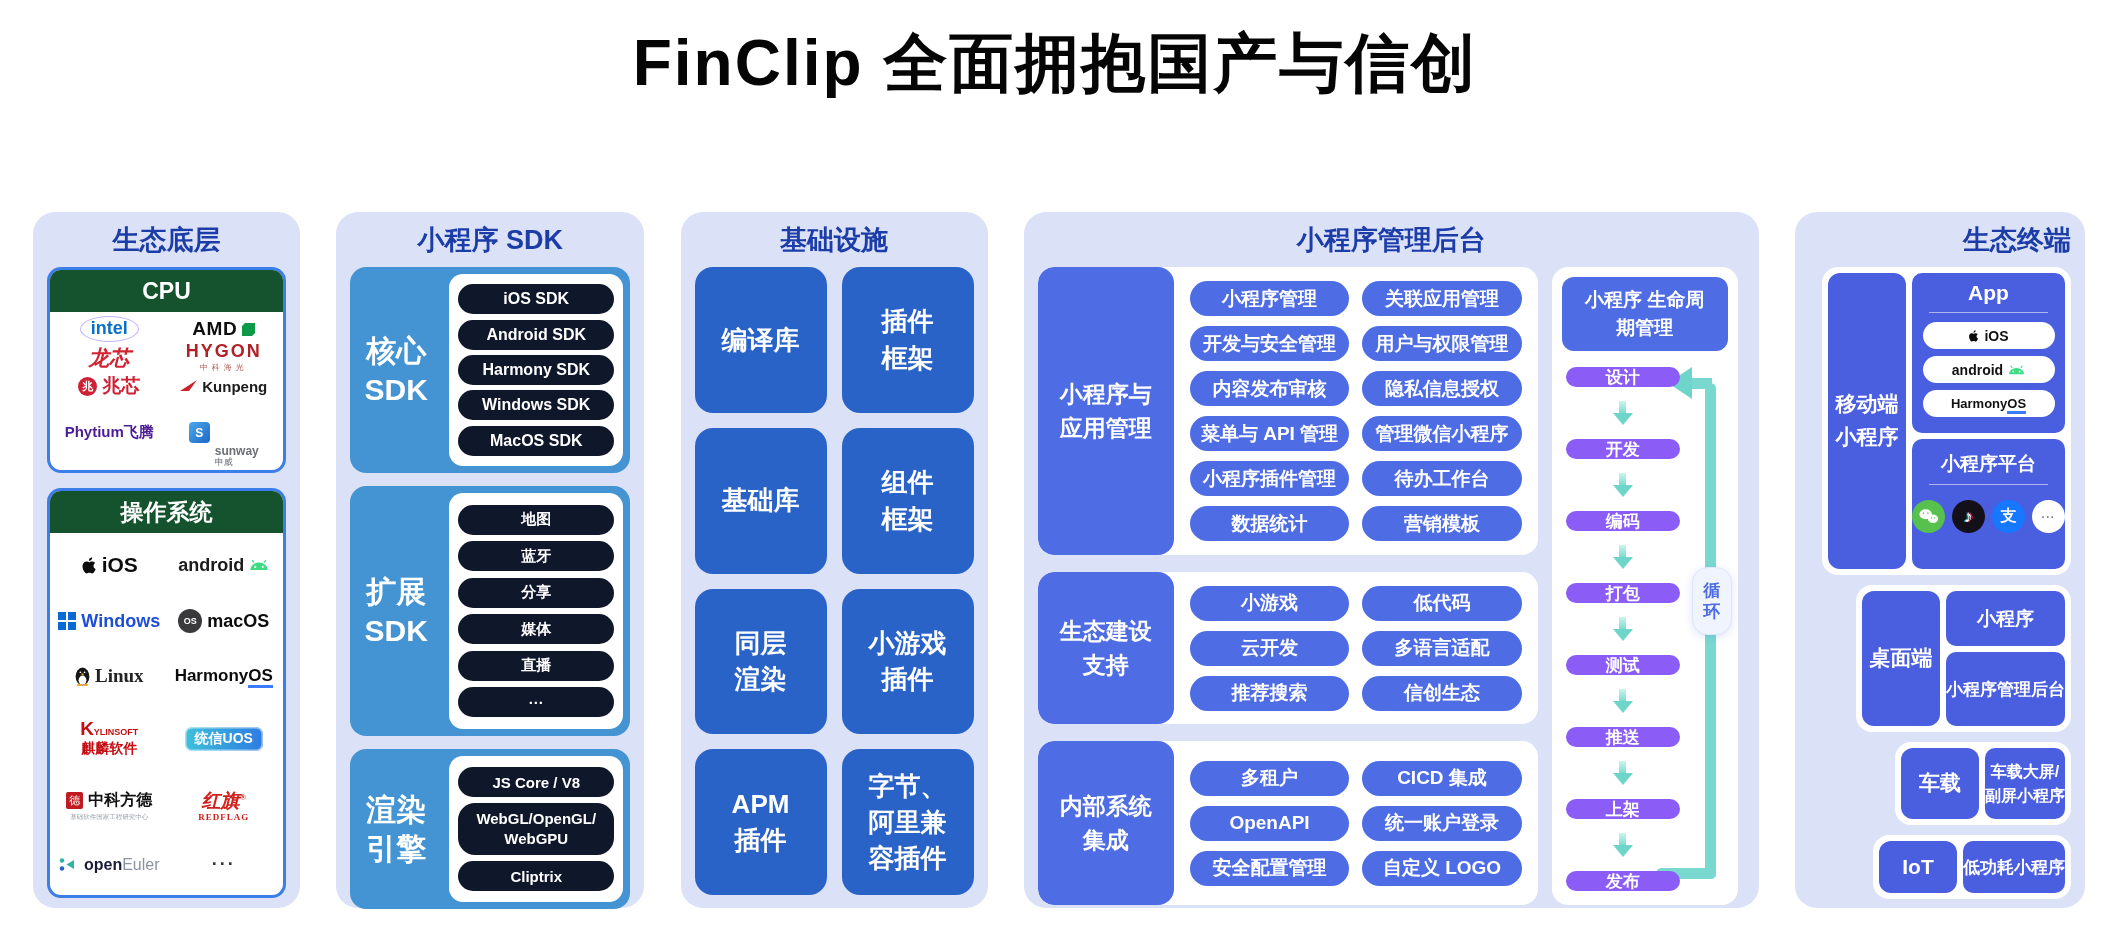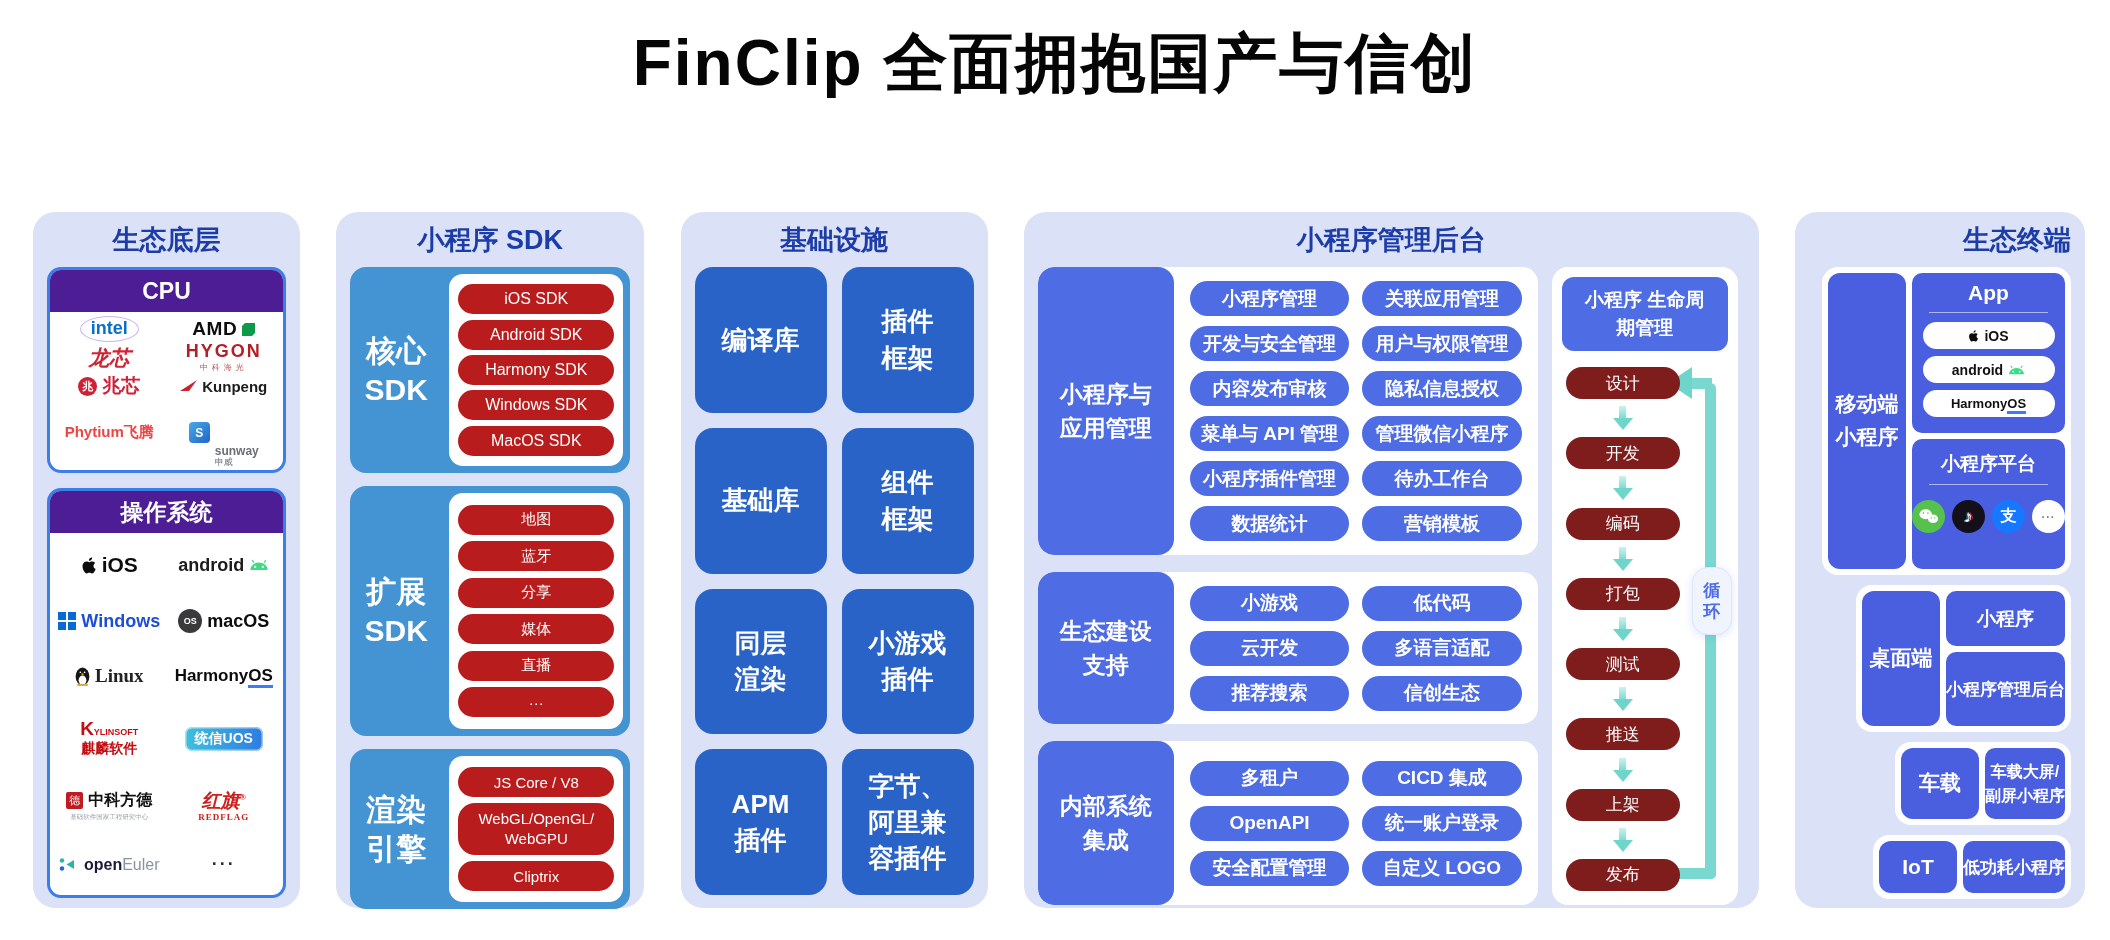--- a/index.html
+++ b/index.html
@@ -16,37 +16,37 @@
   .col-title { text-align:center; font-size:27px; font-weight:800; color:#1c3ca8;
     height:36px; line-height:36px; margin-bottom:9px; flex:none; }
 
   .col-eco { width:267px; } .col-sdk { width:308px; } .col-infra { width:307px; }
   .col-mgmt { width:735px; } .col-term { width:290px;align-items:flex-end; }
 
   
   .bcard { background:#fff; border:3px solid #3b7de9; border-radius:14px; overflow:hidden; }
   .bcard.cpu { height:206px; margin-bottom:15px; }
   .bcard.osys { flex:1; }
-  .bcard-header { background:#4c1d95; color:#fff; font-size:23px; font-weight:800;
+  .bcard-header { background:#14532d; color:#fff; font-size:23px; font-weight:800;
     height:42px; display:flex; align-items:center; justify-content:center; }
   .logo-grid { display:grid; grid-template-columns:1fr 1fr; height:calc(100% - 42px); padding:4px 2px; }
   .cell { display:flex; flex-direction:column; align-items:center; justify-content:center; gap:2px; overflow:hidden; }
   .lg-row { display:flex; align-items:center; gap:5px; }
 
   .intel-text { color:#0a70c6; font-weight:700; font-size:18px; border:1px solid #c4b5fd;
     border-radius:50%; padding:2px 10px 4px; line-height:1; }
   .amd-text { color:#0d0d0d; font-weight:800; font-size:19px; letter-spacing:.5px; }
   .loong-text { color:#d12332; font-weight:800; font-size:21px; font-style:italic; }
   .hygon-text { color:#b22027; font-weight:800; font-size:18px; letter-spacing:2px; line-height:1; }
   .hygon-sub { color:#b25a57; font-size:8px; letter-spacing:4px; }
   .zx-badge { width:19px; height:19px; border-radius:50%; background:#cf2135; color:#fff;
     font-size:11px; font-weight:800; display:flex; align-items:center; justify-content:center; }
   .zx-text { color:#cf2135; font-weight:800; font-size:19px; }
   .kp-text { color:#1c1c1c; font-weight:700; font-size:15px; }
-  .phytium-text { color:#ef4444; font-weight:800; font-size:15px; }
+  .phytium-text { color:#4c1d95; font-weight:800; font-size:15px; }
   .sw-badge { width:21px; height:21px; border-radius:4px; color:#fff; font-weight:800; font-size:12px;
     background:linear-gradient(135deg,#4aa9e9,#1f66c9); display:flex; align-items:center; justify-content:center; }
   .sw-col { display:flex; flex-direction:column; line-height:1.05; color:#6a6f78; }
   .sw-l1 { font-size:12px; font-weight:700;margin-top:48px; } .sw-l2 { font-size:9px; }
 
   .ios-text { font-size:21px; font-weight:700; color:#0c0c0c; }
   .android-text { font-size:18px; font-weight:700; color:#1c1c1c; }
   .win-ic { display:grid; grid-template-columns:8px 8px; gap:2px; }
   .win-ic i { width:8px; height:8px; background:#0a6ad4; }
   .win-text { color:#1d4ed8; font-size:18px; font-weight:700; }
@@ -75,23 +75,23 @@
   
   .sdk-sec { background:#4494d3; border-radius:16px; display:flex; flex:none; }
   .sdk-sec.core { height:206px; margin-bottom:13px; }
   .sdk-sec.ext { height:250px; margin-bottom:13px; }
   .sdk-sec.rndr { height:160px; }
   .sdk-label { width:92px; flex:none; display:flex; align-items:center; justify-content:center;
     color:#fff; font-size:30px; font-weight:800; line-height:1.3; }
   .sdk-label span { width:72px; text-align:center; }
   .sdk-panel { flex:1; background:#fff; border-radius:14px; margin:7px; padding:5px 9px;
     display:flex; flex-direction:column; justify-content:space-evenly; }
-  .sdk-pill { background:#b91c1c; border-radius:17px; height:30px; flex:none;
+  .sdk-pill { background:#0f172a; border-radius:17px; height:30px; flex:none;
     display:flex; align-items:center; justify-content:center;
-    color:#fff; font-weight:400; font-size:16px; }
+    color:#fff; font-weight:700; font-size:16px; }
   .sdk-sec.ext .sdk-pill { font-size:15px; }
   .sdk-sec.rndr .sdk-pill { font-size:15px; }
   .sdk-pill.tall { height:52px; flex-direction:column; line-height:1.35; }
 
   
   .infra-grid { flex:1; display:grid; grid-template-columns:1fr 1fr; grid-template-rows:repeat(4,1fr);
     gap:15px; padding-bottom:3px; }
   .infra-cell { background:#2a63c7; border-radius:18px; display:flex; align-items:center;
     justify-content:center; color:#fff; font-weight:800; font-size:26px; line-height:1.4; text-align:center; }
   .infra-cell .w2 { width:2.2em; } .infra-cell .w3 { width:3.2em; }
@@ -114,22 +114,22 @@
 
   
   .lc-card { width:186px; height:638px; background:#fff; border-radius:16px; position:relative;
     padding:10px 0 0; }
   .lc-header { background:#4e6ce3; border-radius:12px; margin:0 10px; height:74px;
     display:flex; align-items:center; justify-content:center; color:#fff; font-weight:800;
     font-size:19px; line-height:1.45; text-align:center; }
   .lc-header span { width:120px; }
   .lc-steps { position:absolute; top:100px; bottom:14px; left:14px; right:58px;
     display:flex; flex-direction:column; justify-content:space-between; }
-  .lc-pill { height:32px; flex:none; background:#7f1d1d; border-radius:17px; color:#fff;
-    font-weight:400; font-size:17px; display:flex; align-items:center; justify-content:center; }
+  .lc-pill { height:20px; flex:none; background:#8b5cf6; border-radius:17px; color:#fff;
+    font-weight:700; font-size:17px; display:flex; align-items:center; justify-content:center; }
   .t-arrow { align-self:center; display:flex; flex-direction:column; align-items:center; }
   .t-arrow .stem { width:7px; height:12px; background:linear-gradient(#cdf2ee,#7edcd4); }
   .t-arrow .head { width:0; height:0; border-left:10px solid transparent;
     border-right:10px solid transparent; border-top:12px solid #6ed5cb; }
   .loop-line { position:absolute; right:22px; top:116px; bottom:26px; width:11px;
     background:#79d9d0; border-radius:8px; }
   .loop-stub-top { position:absolute; right:26px; top:111px; width:24px; height:11px; background:#79d9d0; }
   .loop-arrow { position:absolute; right:46px; top:100px; width:0; height:0;
     border-top:16px solid transparent; border-bottom:16px solid transparent;
     border-right:24px solid #6ed5cb; }

